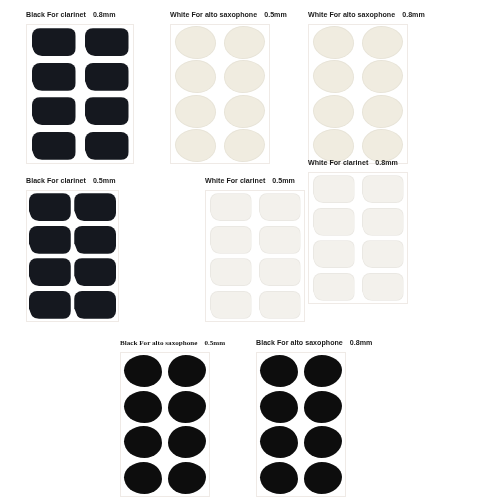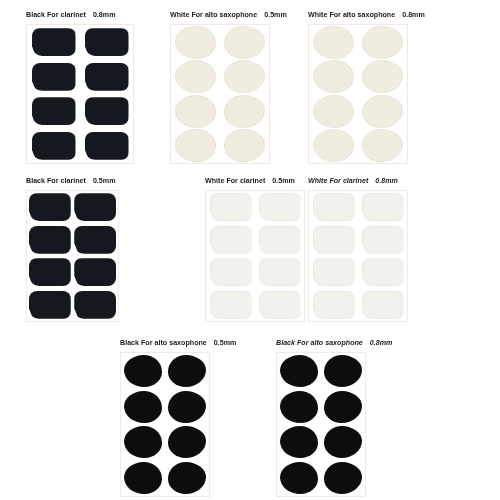--- a/index.html
+++ b/index.html
@@ -70,24 +70,24 @@
     border-radius: 50% 48% 47% 52% / 50% 52% 48% 50%;
   }
 
   
   #p-black-clar-08 { left: 26px;  top: 12px; }
   #p-white-alto-05 { left: 170px; top: 12px; }
   #p-white-alto-08 { left: 308px; top: 12px; }
 
   #p-black-clar-05 { left: 26px;  top: 178px; }
   #p-white-clar-05 { left: 170px; top: 178px; margin-left: 35px; }
-  #p-white-clar-08 { left: 308px; top: 178px; font-style: italic; }
-
-  #p-black-alto-05 { left: 120px; top: 340px; }
-  #p-black-alto-08 { left: 276px; top: 340px; font-style: italic; }
+  #p-white-clar-08 { left: 308px; top: 160px; }
+
+  #p-black-alto-05 { left: 120px; top: 340px; font-family: Liberation Serif, serif; }
+  #p-black-alto-08 { left: 256px; top: 340px; }
 </style>
 </head>
 <body>
 
 <div id="sheet">
 
   <div class="panel" id="p-black-clar-08">
     <div class="panel-label">
       <span>Black For clarinet</span><span class="thickness">0.8mm</span>
     </div>

